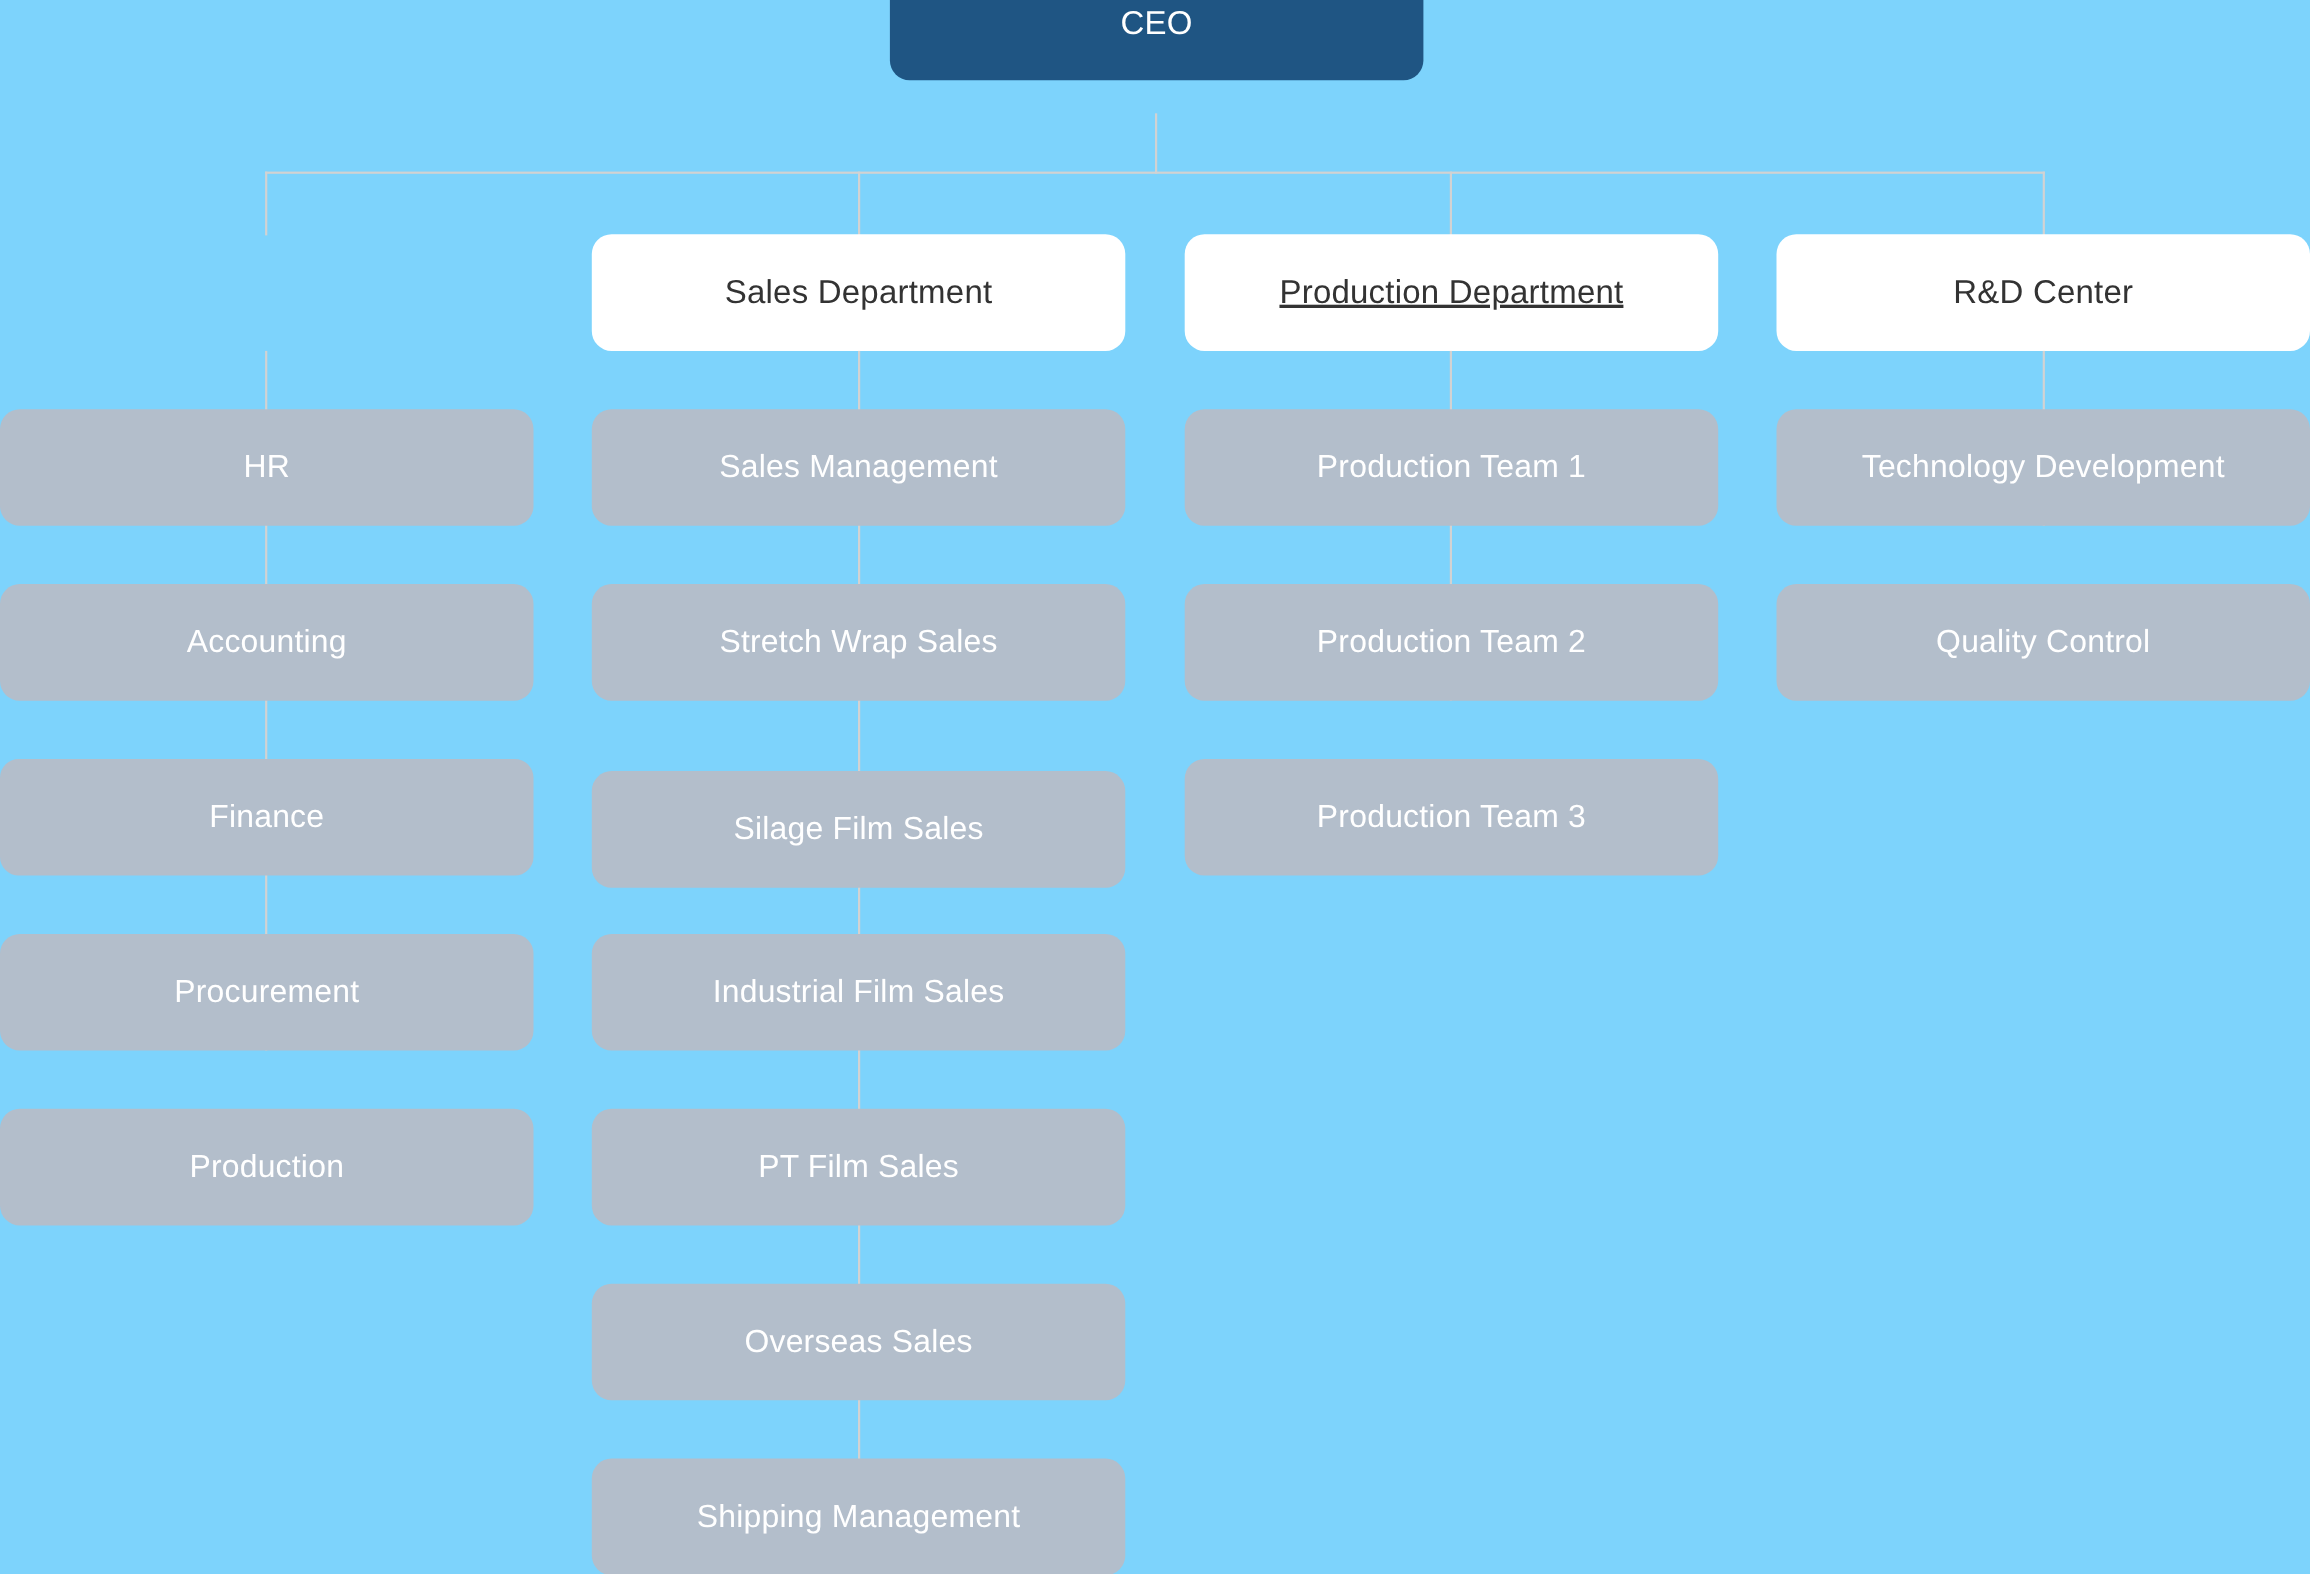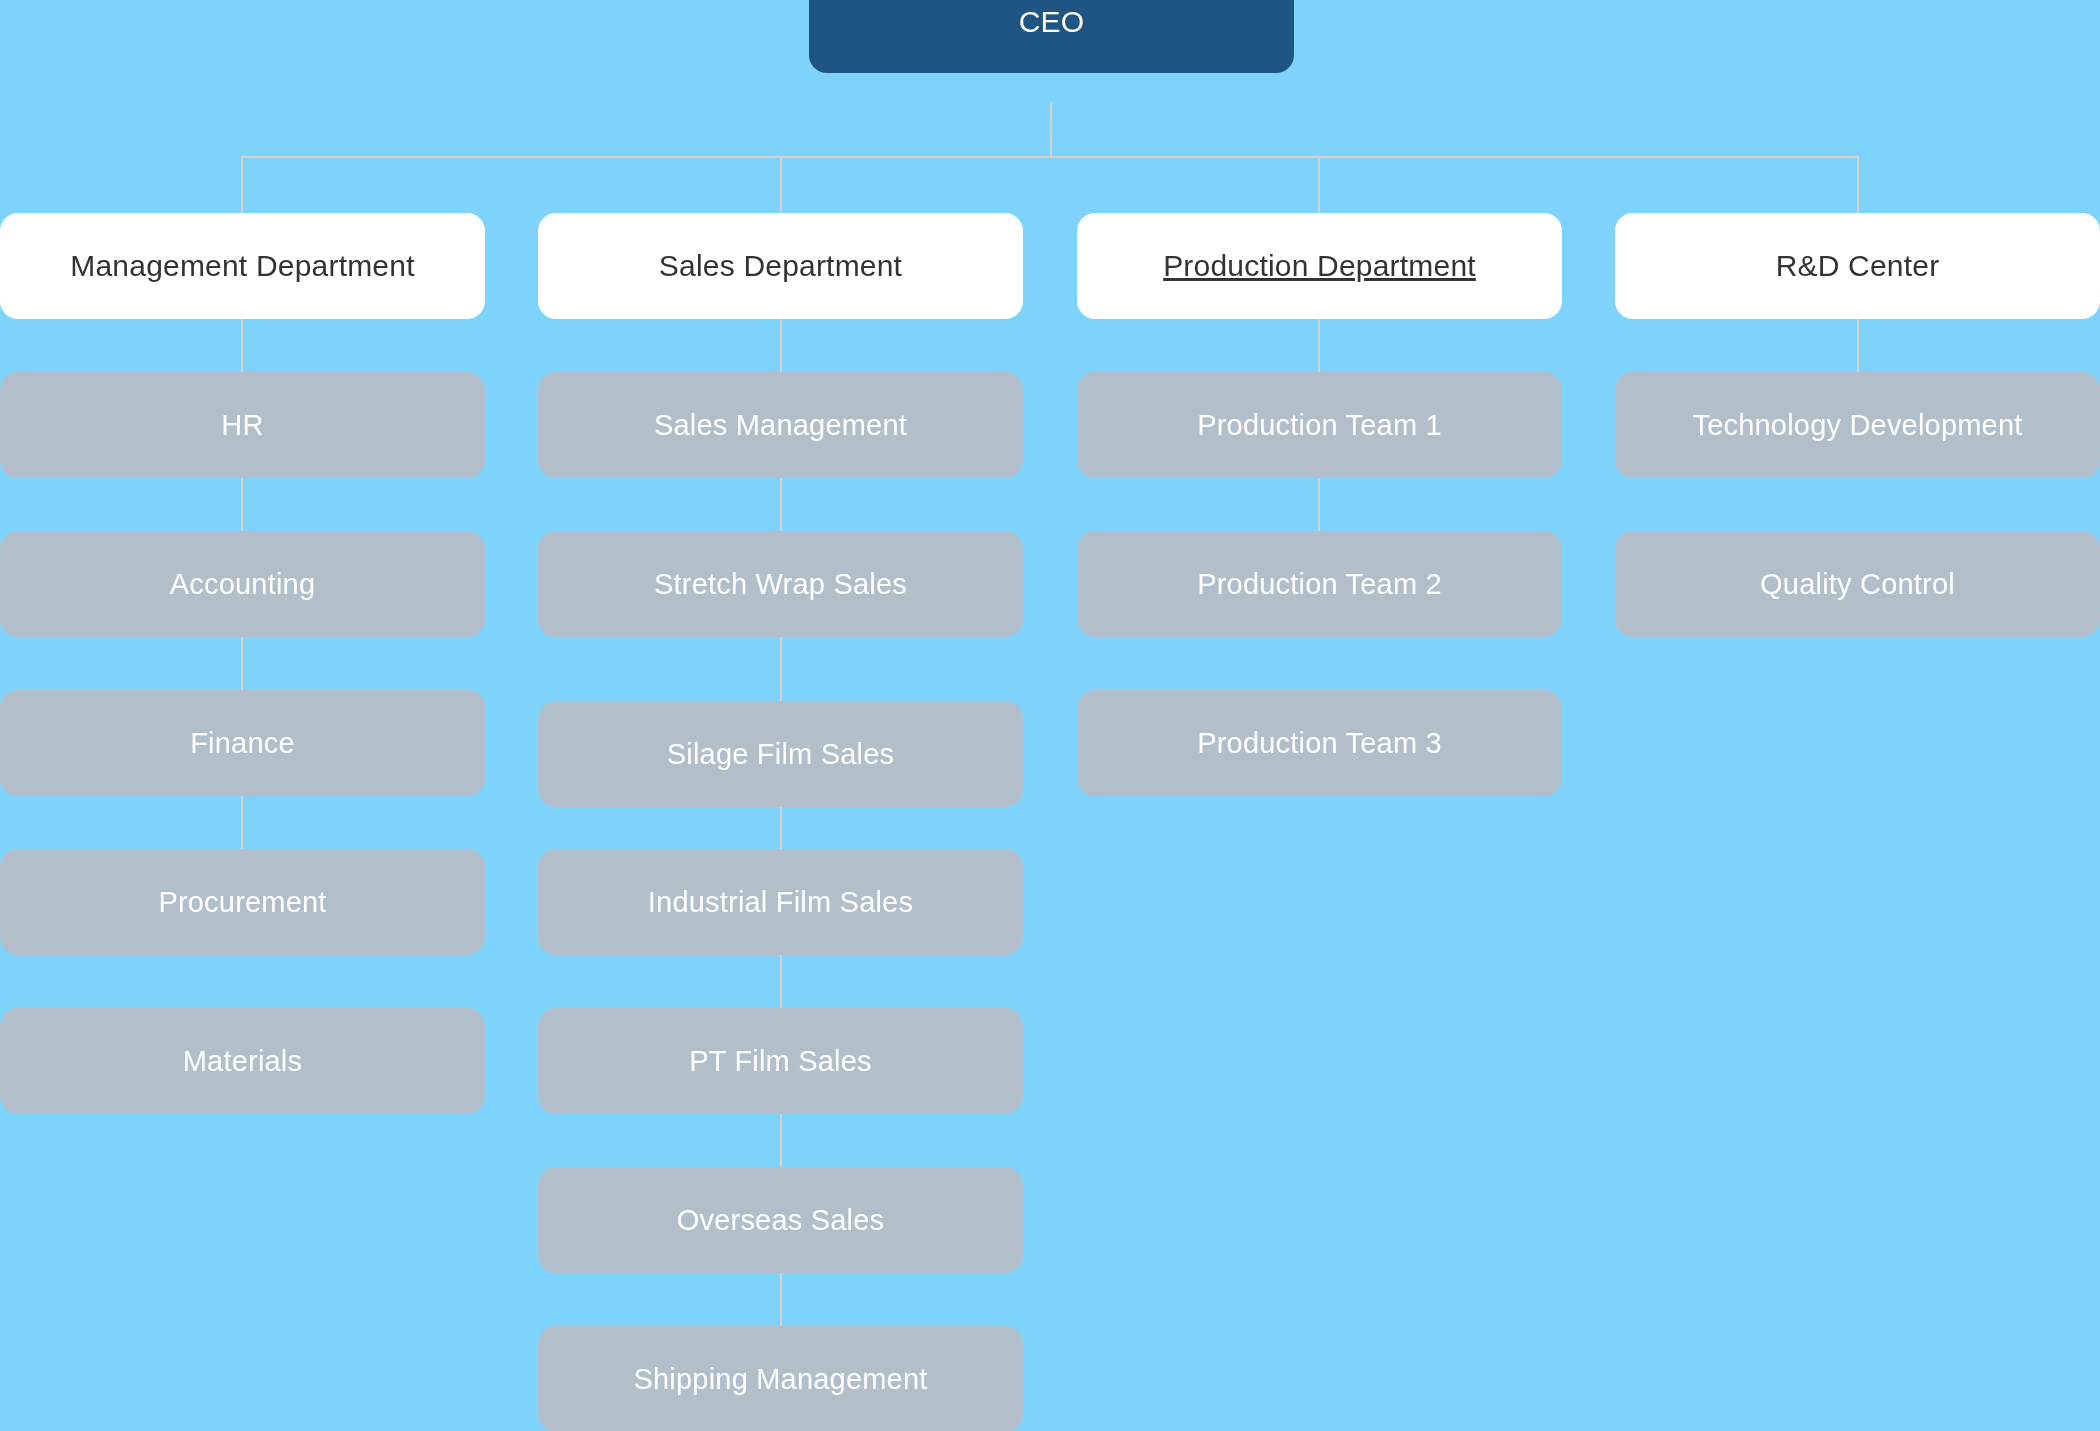--- a/index.html
+++ b/index.html
@@ -89,23 +89,20 @@
 
   <div class="conn conn-v" style="left:1050px; top:103px; height:55px;"></div>
 
   <div class="conn conn-h" style="left:241px; top:156px; width:1618px;"></div>
 
   <div class="conn conn-v vx0" style="top:156px; height:58px;"></div>
   <div class="conn conn-v vx1" style="top:156px; height:58px;"></div>
   <div class="conn conn-v vx2" style="top:156px; height:58px;"></div>
   <div class="conn conn-v vx3" style="top:156px; height:58px;"></div>
 
-  <div class="node node-dept col0" style="top:213px;">
-    <span>Management Department</span>
-  </div>
   <div class="node node-dept col1" style="top:213px;">
     <span>Sales Department</span>
   </div>
   <div class="node node-dept col2" style="top:213px;text-decoration:underline;">
     <span>Production Department</span>
   </div>
   <div class="node node-dept col3" style="top:213px;">
     <span>R&amp;D Center</span>
   </div>
 
@@ -117,21 +114,21 @@
   <div class="node node-sub col0" style="top:531px;">
     <span>Accounting</span>
   </div>
   <div class="node node-sub col0" style="top:690px;border-radius:17px;">
     <span>Finance</span>
   </div>
   <div class="node node-sub col0" style="top:849px;">
     <span>Procurement</span>
   </div>
   <div class="node node-sub col0" style="top:1008px;">
-    <span>Materials</span>
+    <span>Production</span>
   </div>
 
   <div class="conn conn-v vx1" style="top:319px; height:1272px;"></div>
 
   <div class="node node-sub col1" style="top:372px;">
     <span>Sales Management</span>
   </div>
   <div class="node node-sub col1" style="top:531px;">
     <span>Stretch Wrap Sales</span>
   </div>

